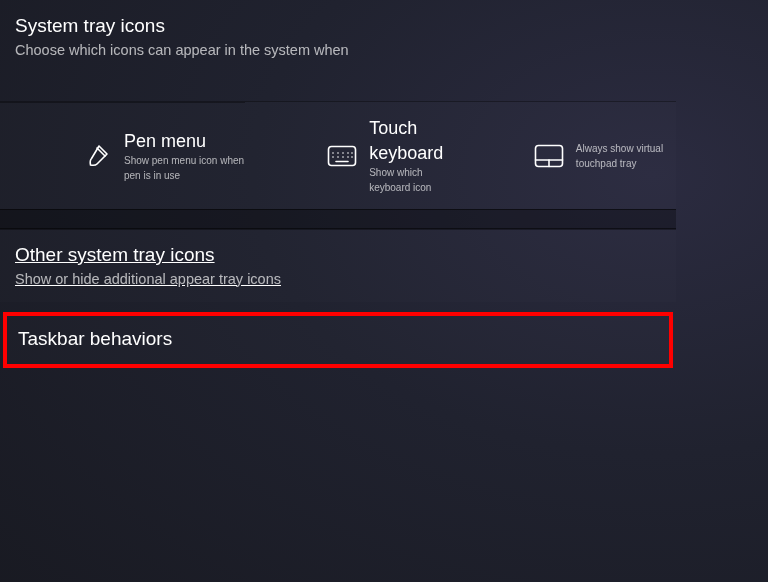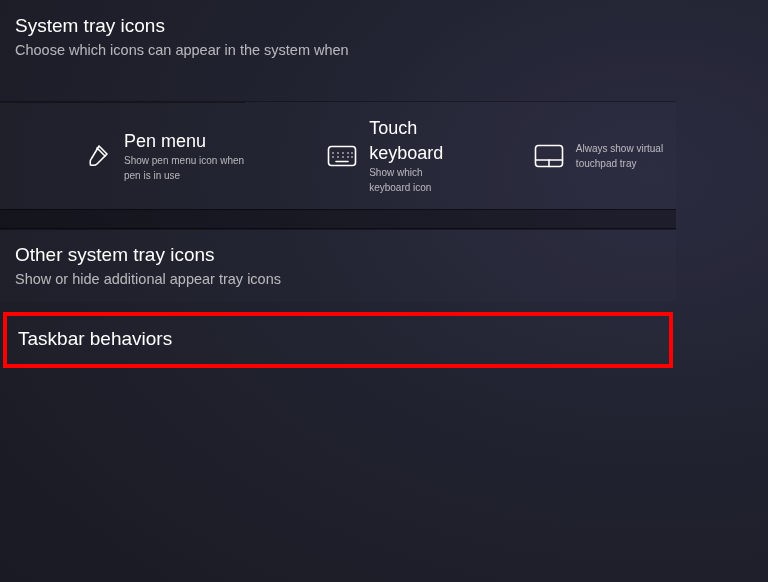--- a/index.html
+++ b/index.html
@@ -84,20 +84,21 @@
     height: 18px;
     background: rgba(0,0,0,0.28);
     border-top: 1px solid rgba(0,0,0,0.5);
     border-bottom: 1px solid rgba(0,0,0,0.5);
   }
 
   .row {
     padding: 12px 23px 12px 15px;
     border-top: 1px solid rgba(0,0,0,0.35);
     background: rgba(255,255,255,0.01);
+    text-decoration: underline;
   }
 
   .highlight {
     border: 4px solid #ff0000;
     margin: 10px 3px 3px 3px;
     padding: 10px 11px 12px 11px;
     background: rgba(255,255,255,0.01);
   }
 
   svg { display: block; }

